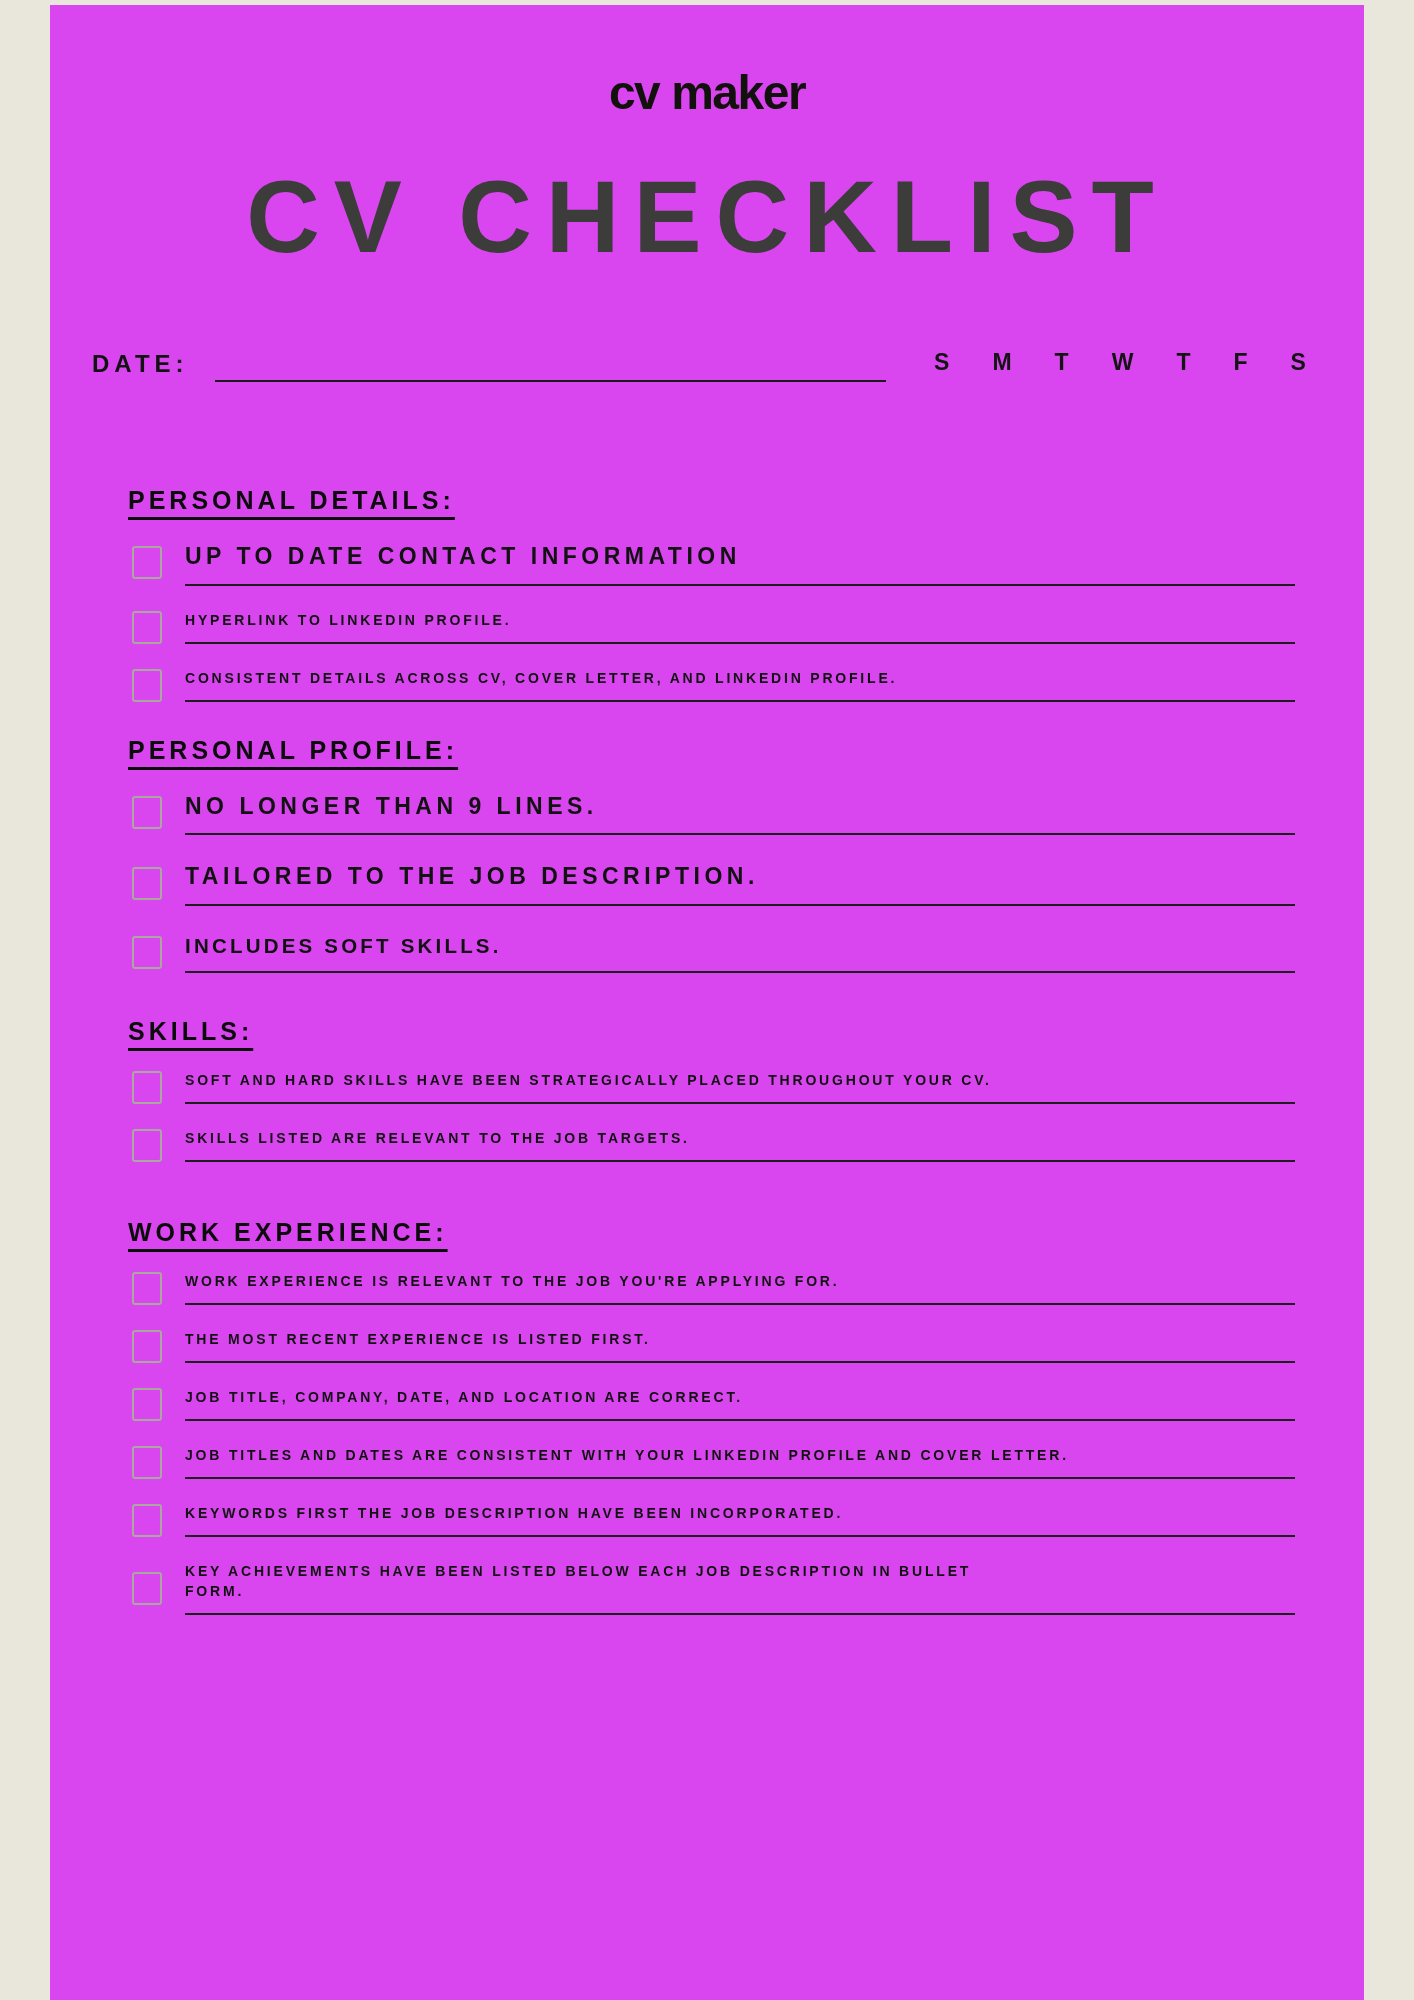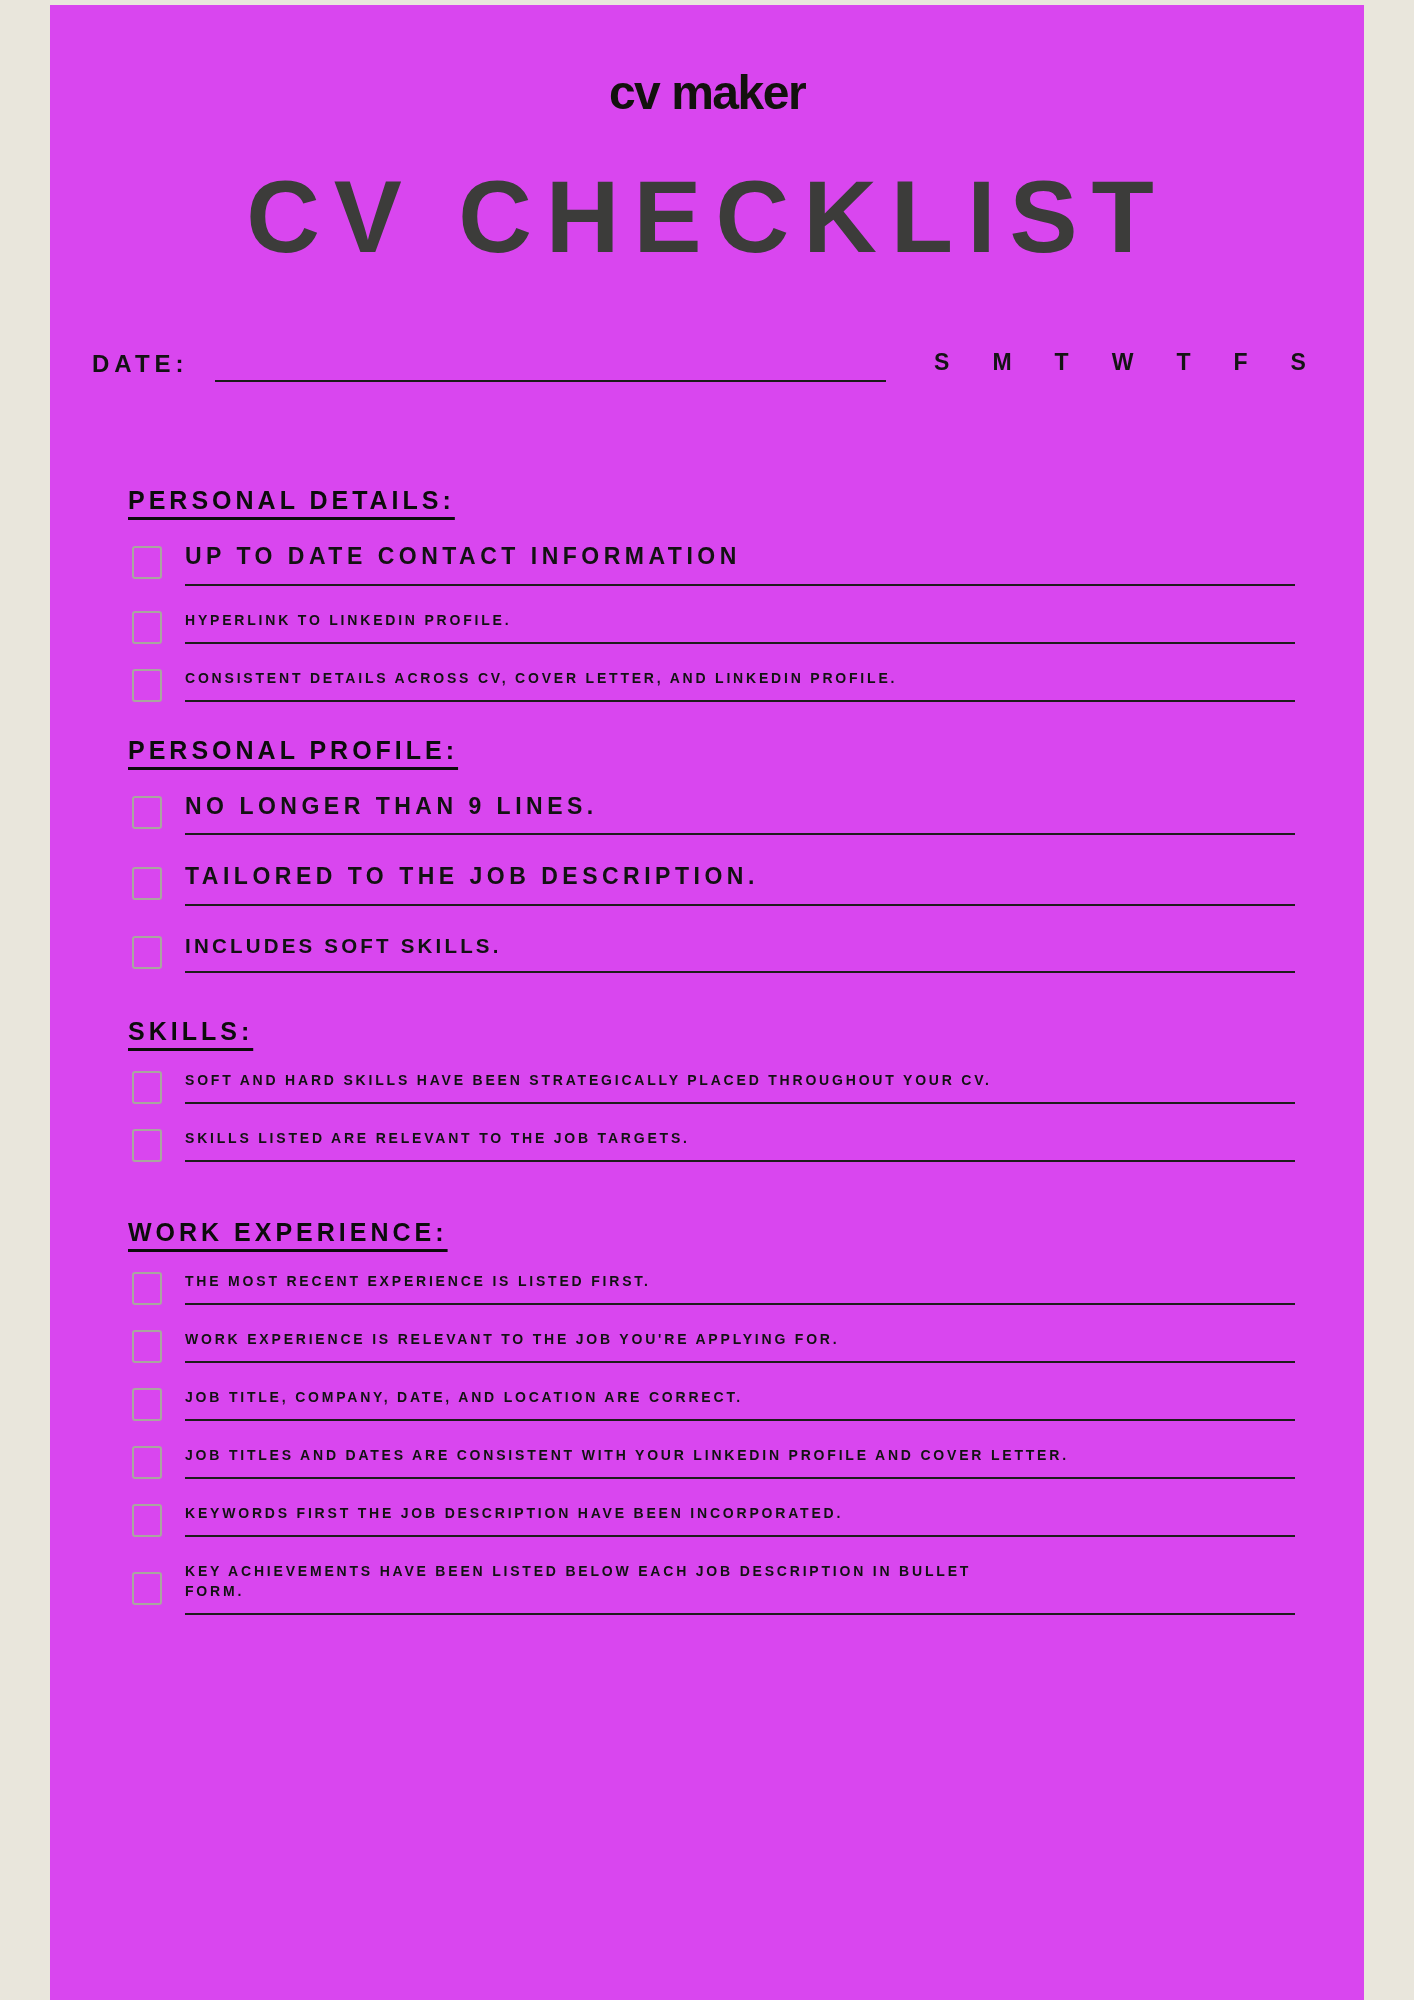--- a/index.html
+++ b/index.html
@@ -185,25 +185,25 @@
       <div class="item">
         <span class="checkbox"></span>
         <span class="item-text"><span class="item-label">SKILLS LISTED ARE RELEVANT TO THE JOB TARGETS.</span></span>
       </div>
     </div>
 
     <div class="section s3">
       <span class="heading">WORK EXPERIENCE:</span>
       <div class="item">
         <span class="checkbox"></span>
+        <span class="item-text"><span class="item-label">WORK EXPERIENCE IS RELEVANT TO THE JOB YOU'RE APPLYING FOR.</span></span>
+      </div>
+      <div class="item">
+        <span class="checkbox"></span>
         <span class="item-text"><span class="item-label">THE MOST RECENT EXPERIENCE IS LISTED FIRST.</span></span>
-      </div>
-      <div class="item">
-        <span class="checkbox"></span>
-        <span class="item-text"><span class="item-label">WORK EXPERIENCE IS RELEVANT TO THE JOB YOU'RE APPLYING FOR.</span></span>
       </div>
       <div class="item">
         <span class="checkbox"></span>
         <span class="item-text"><span class="item-label">JOB TITLE, COMPANY, DATE, AND LOCATION ARE CORRECT.</span></span>
       </div>
       <div class="item">
         <span class="checkbox"></span>
         <span class="item-text"><span class="item-label mw950">JOB TITLES AND DATES ARE CONSISTENT WITH YOUR LINKEDIN PROFILE AND COVER LETTER.</span></span>
       </div>
       <div class="item">

